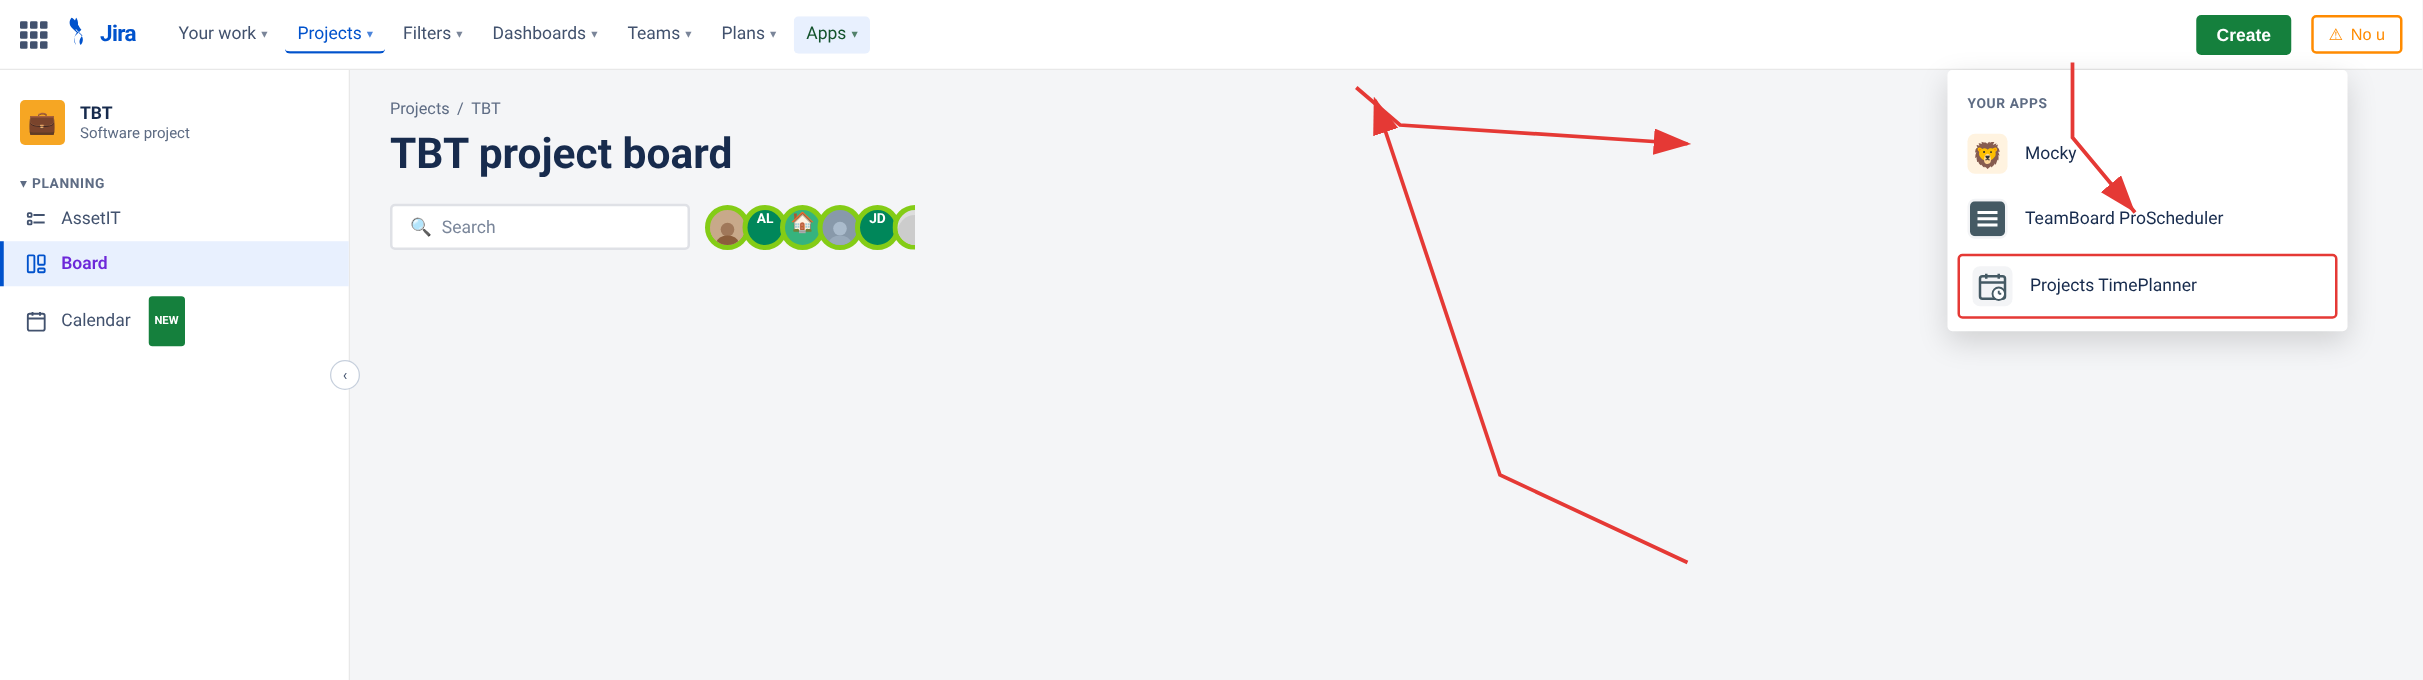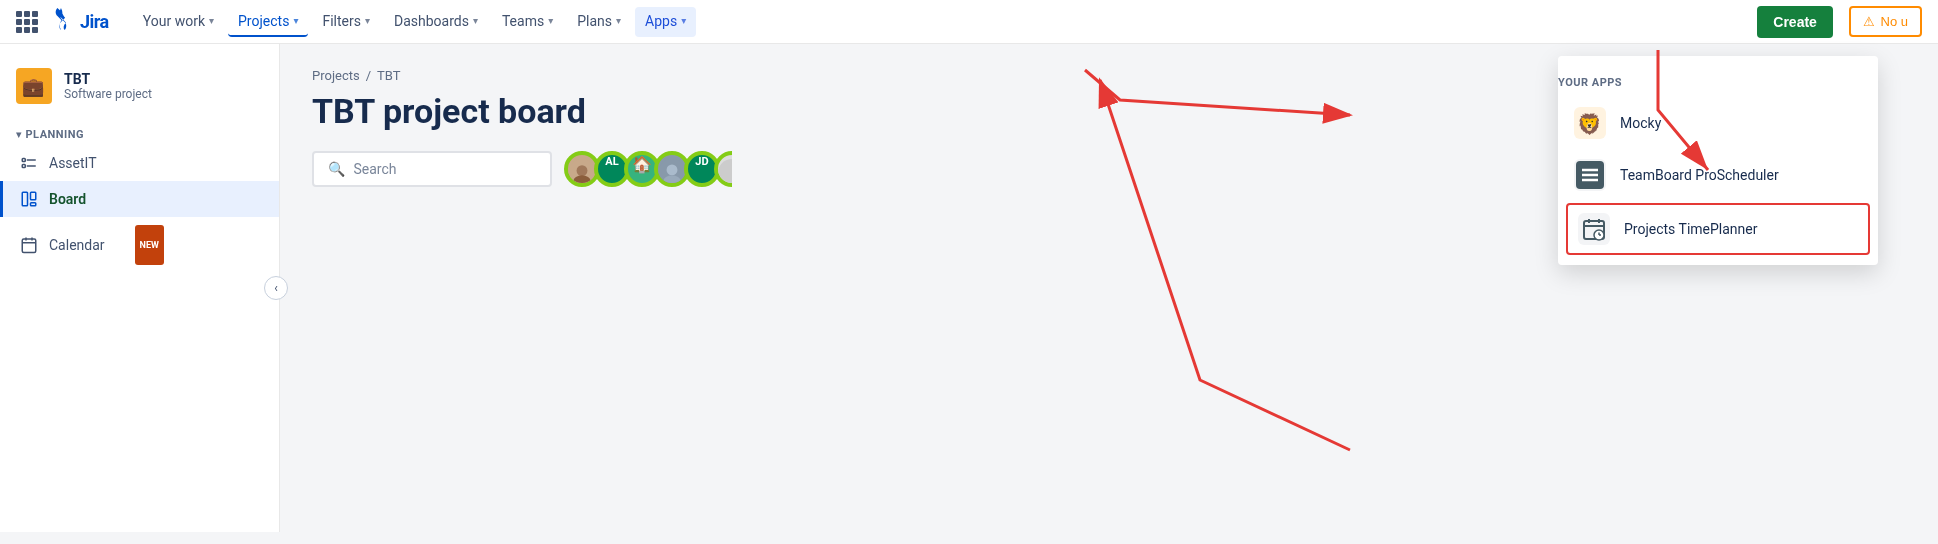--- a/index.html
+++ b/index.html
@@ -3,21 +3,21 @@
   <meta charset="utf-8">
   <style>
     * { box-sizing: border-box; margin: 0; padding: 0; }
     body { font-family: -apple-system, BlinkMacSystemFont, 'Segoe UI', Roboto, sans-serif; background: #f4f5f7; overflow: hidden; }
 
     
     .top-nav {
       display: flex;
       align-items: center;
       background: #fff;
-      height: 44px;
+      height: 56px;
       padding: 0 16px;
       border-bottom: 1px solid #e8e8e8;
       position: relative;
       z-index: 100;
     }
     .nav-grid-icon {
       display: grid;
       grid-template-columns: repeat(3,6px);
       grid-template-rows: repeat(3,6px);
       gap: 2px;
@@ -63,21 +63,21 @@
       gap: 4px;
       white-space: nowrap;
       text-decoration: none;
       border-bottom: 2px solid transparent;
     }
     .nav-item.active {
       color: #0052cc;
       border-bottom: 2px solid #0052cc;
     }
     .nav-item.highlighted {
-      color: #1d4ed8;
+      color: #14532d;
       background: #e8f0fe;
     }
     .chevron-down {
       font-size: 10px;
       opacity: 0.7;
     }
     .create-btn {
       background: #15803d;
       color: #fff;
       border: none;
@@ -156,37 +156,37 @@
       align-items: center;
       gap: 10px;
       padding: 8px 16px;
       cursor: pointer;
       font-size: 14px;
       color: #42526e;
       border-left: 3px solid transparent;
     }
     .sidebar-item.active {
       background: #e8f0fe;
-      color: #14532d;
+      color: #6d28d9;
       border-left: 3px solid #0052cc;
       font-weight: 600;
     }
     .sidebar-item-icon {
       width: 20px; height: 20px;
       display: flex; align-items: center; justify-content: center;
       font-size: 16px;
     }
     .badge-new {
-      background: #c2410c;
+      background: #15803d;
       color: #fff;
       font-size: 9px;
       font-weight: 700;
       padding: 15px 5px;
       border-radius: 3px;
-      margin-left: 20px;
+      margin-left: 4px;
       text-transform: uppercase;
     }
 
     
     .collapse-btn {
       position: absolute;
       left: 264px;
       top: 50%;
       transform: translateY(-50%);
       width: 24px; height: 24px;
@@ -270,21 +270,21 @@
       min-width: 320px;
       padding: 16px 0 8px;
       z-index: 300;
     }
     .dropdown-section-label {
       font-size: 11px;
       font-weight: 700;
       color: #5e6c84;
       text-transform: uppercase;
       letter-spacing: 0.5px;
-      padding: 4px 0 8px;
+      padding: 4px 16px 8px;
     }
     .dropdown-item {
       display: flex;
       align-items: center;
       gap: 14px;
       padding: 10px 16px;
       cursor: pointer;
       font-size: 14px;
       color: #172b4d;
     }

